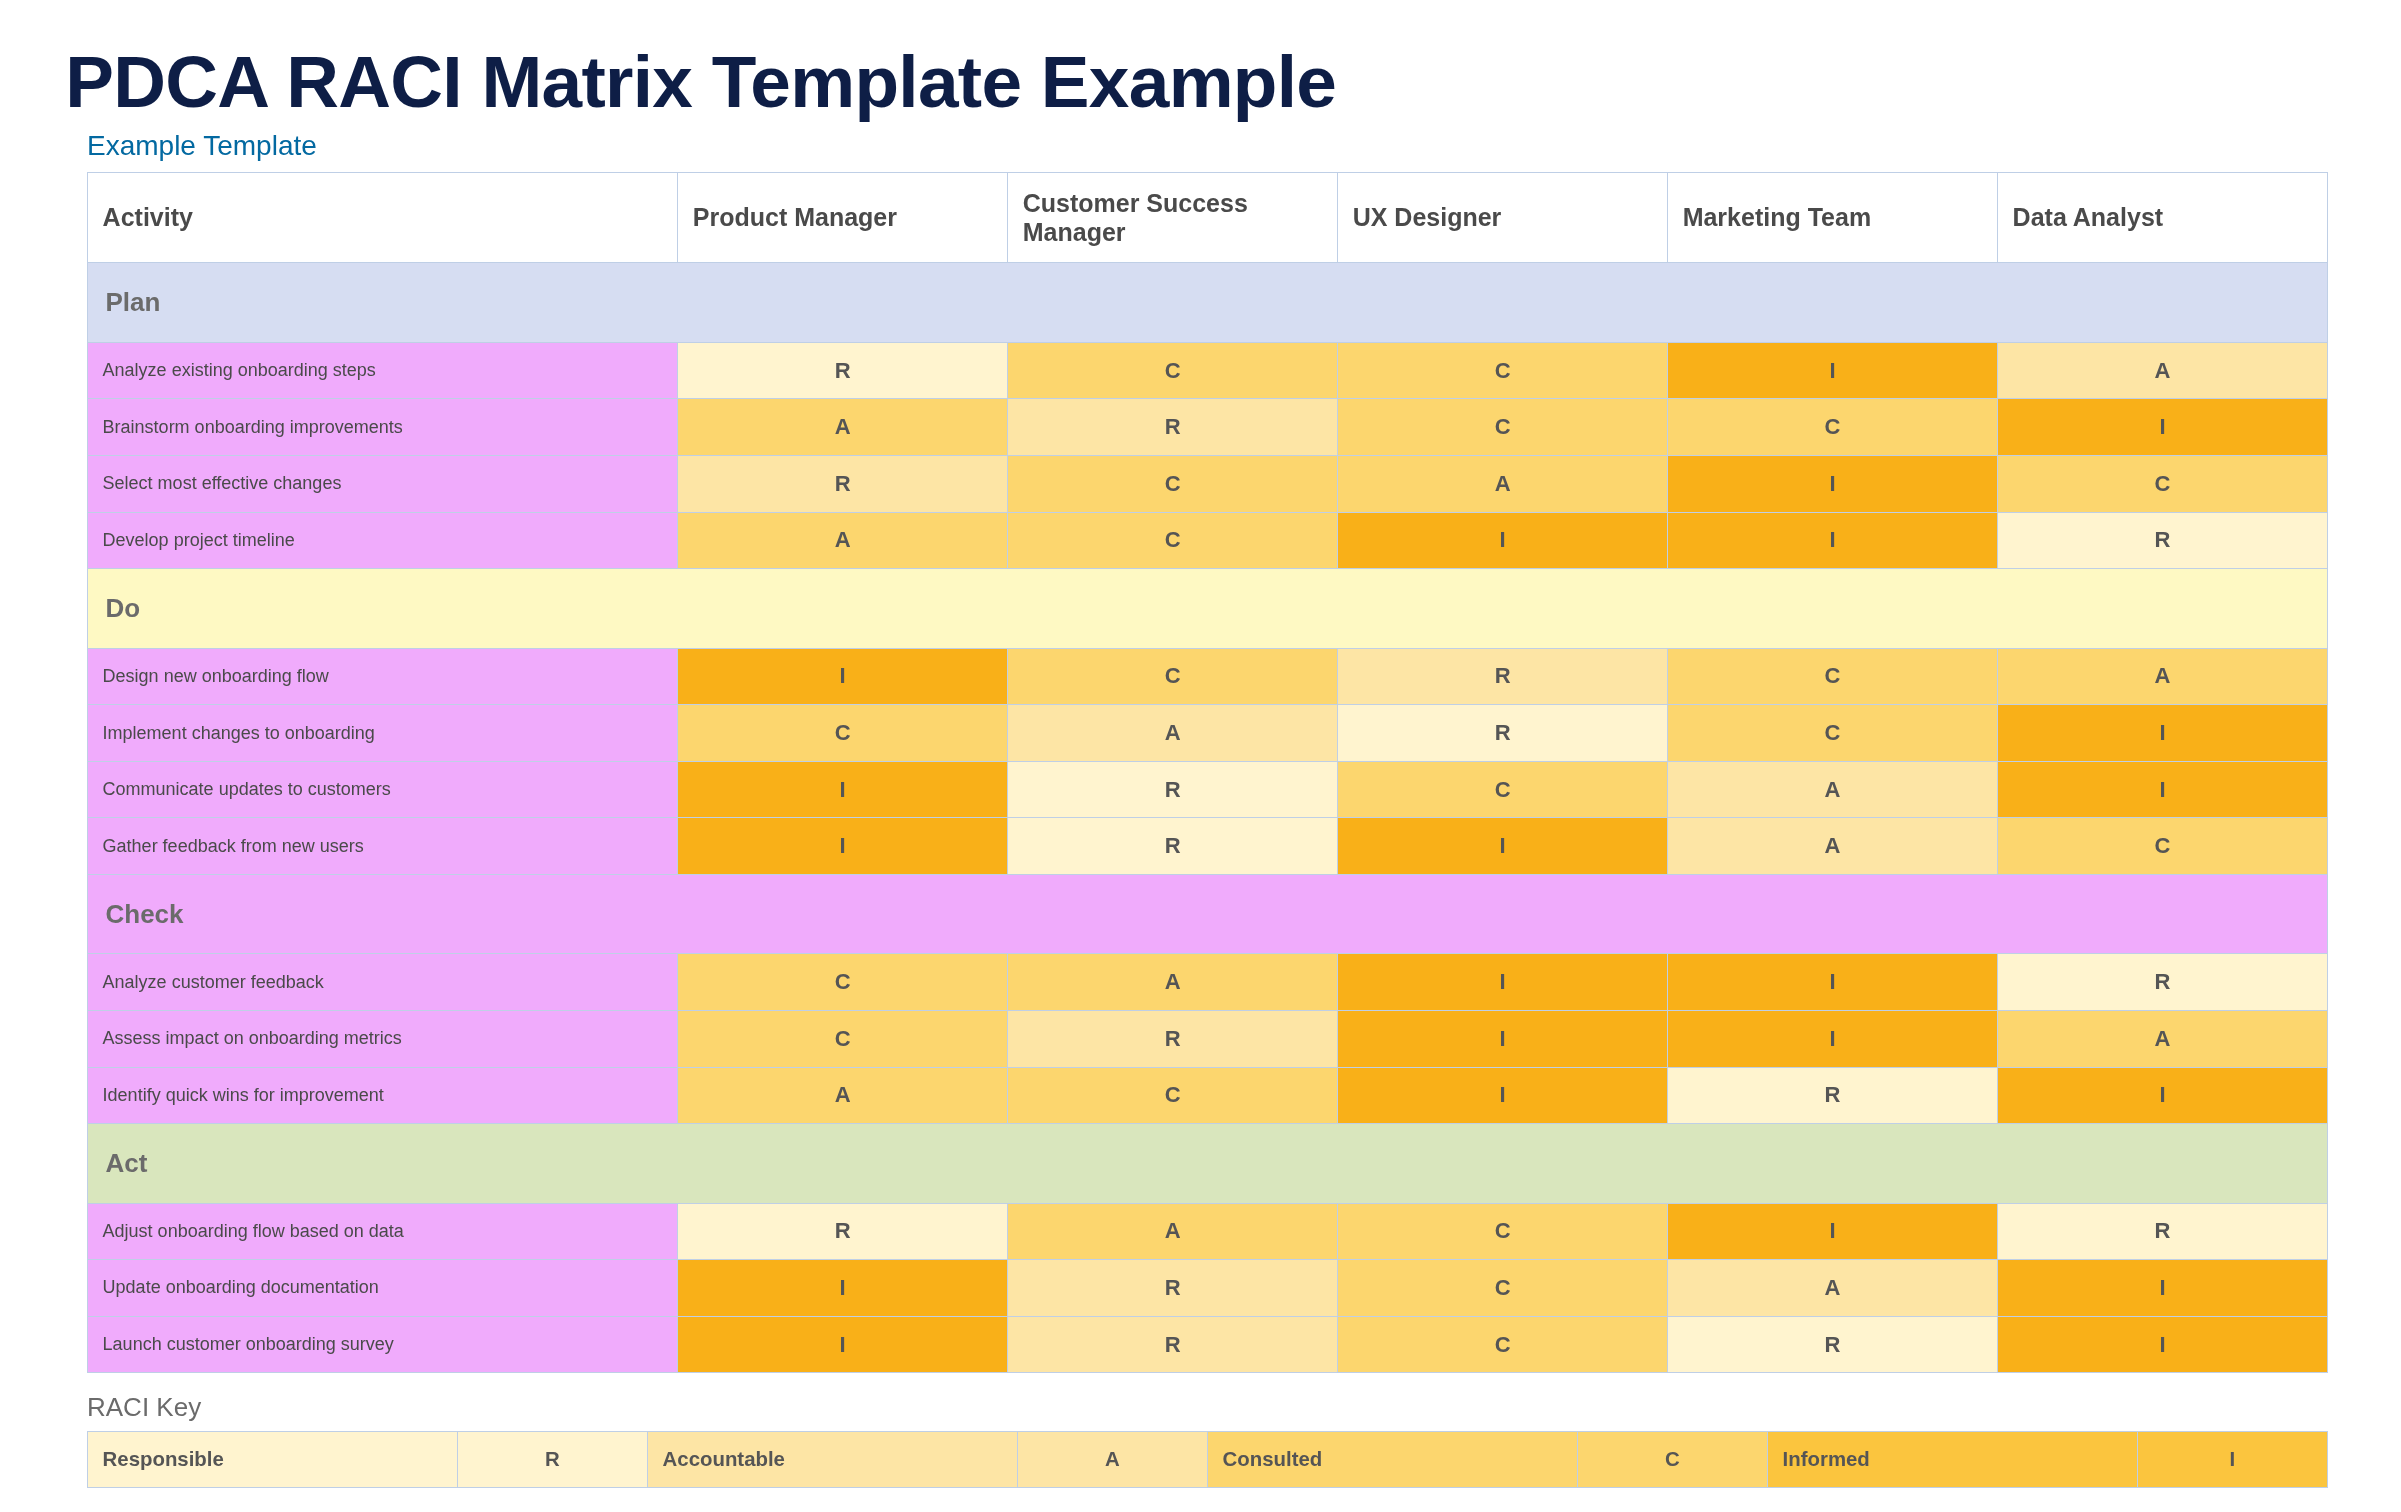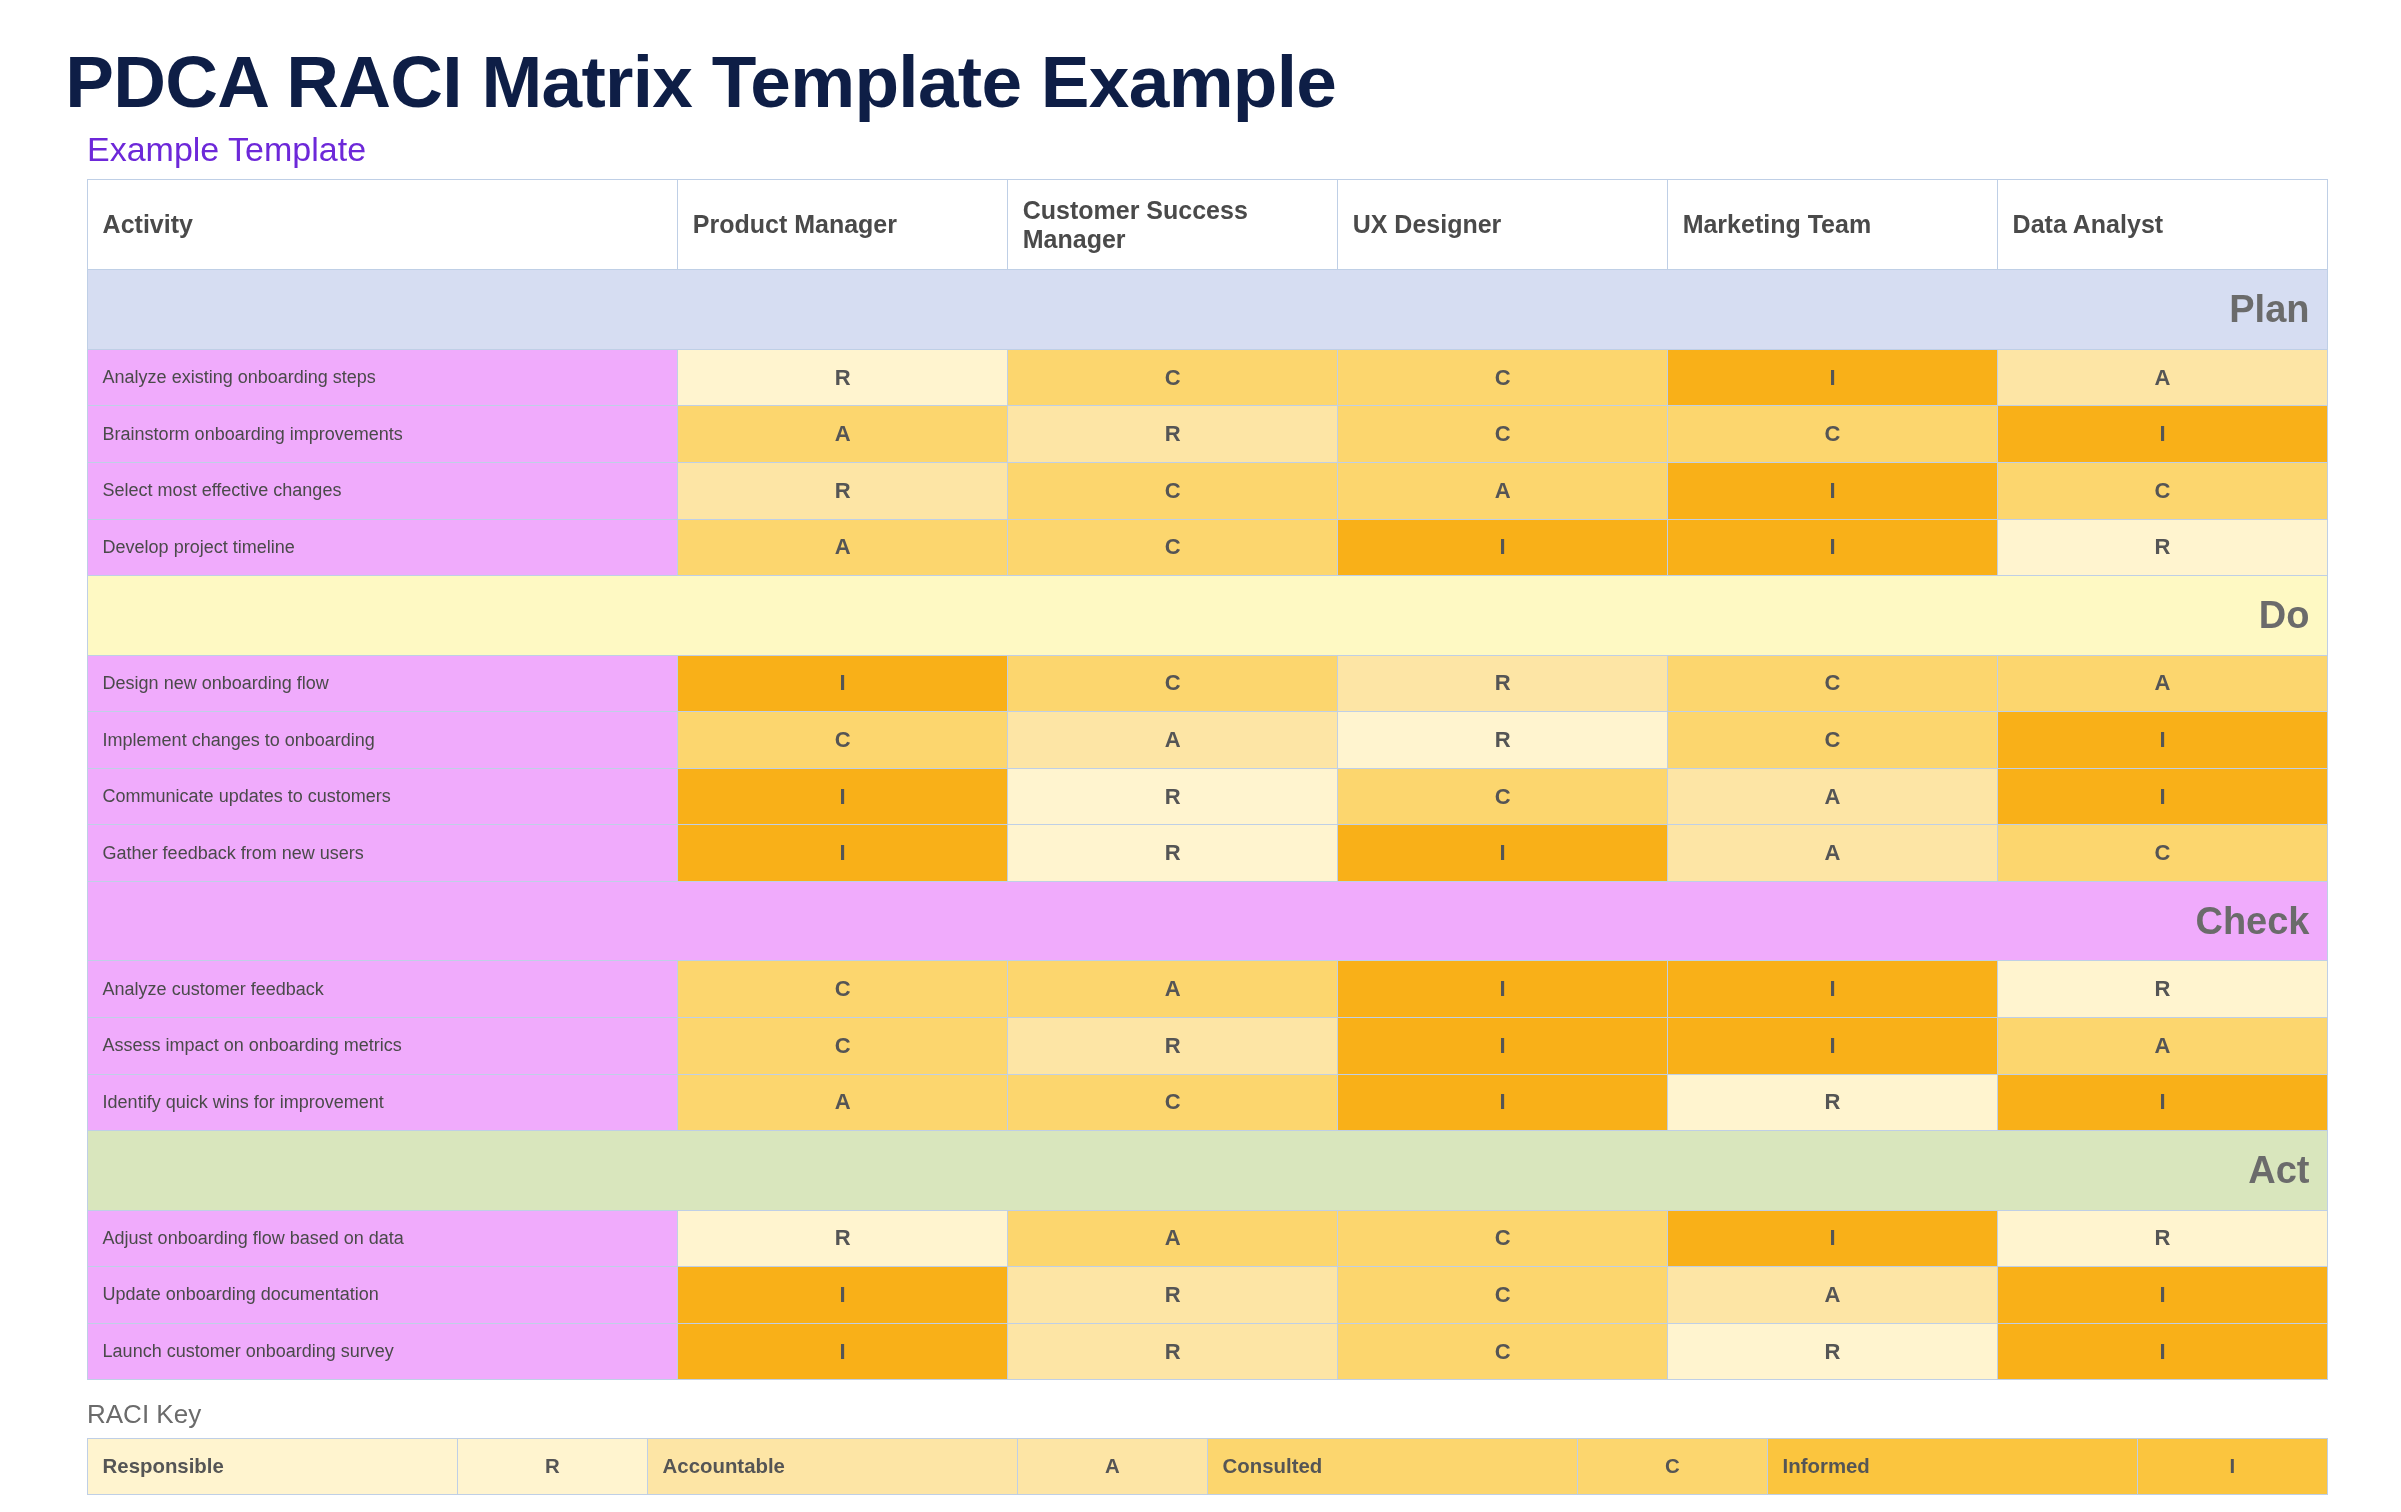--- a/index.html
+++ b/index.html
@@ -17,23 +17,23 @@
     margin-top: 11px;
   }
   h1.title {
     font-size: 73px;
     font-weight: 700;
     color: #0e1e46;
     margin: 0 0 7.3px 7.3px;
     letter-spacing: -0.7px;
   }
   h2.subtitle {
-    font-size: 34px;
+    font-size: 28px;
     font-weight: 400;
-    color: #6d28d9;
+    color: #0369a1;
     margin: 0 0 10.2px 29px;
   }
   table.matrix {
     border-collapse: collapse;
     width: calc(100% - 29px);
     margin-left: 29px;
     table-layout: fixed;
   }
   table.matrix th, table.matrix td {
     border: 0.7px solid #bfcfe6;
@@ -43,26 +43,25 @@
     text-align: left;
     font-weight: 700;
     font-size: 25px;
     color: #4a4a4a;
     padding: 13px 14.6px;
     height: 63px;
     vertical-align: middle;
   }
   table.matrix th.col-activity { width: 560px; }
   table.matrix td.section {
-    font-size: 38px;
+    font-size: 26px;
     font-weight: 700;
     padding: 10.2px 17.5px;
     height: 58px;
     color: #6b6b6b;
-    text-align: right;
   }
   .bg-plan  { background: #d6ddf2; }
   .bg-do    { background: #fef9c3; }
   .bg-check { background: #f0abfc; }
   .bg-act   { background: #d9e6bd; }
   td.activity {
     font-size: 18px;
     color: #4a4a4a;
     padding: 7.3px 14.6px;
     background: #f0abfc;

